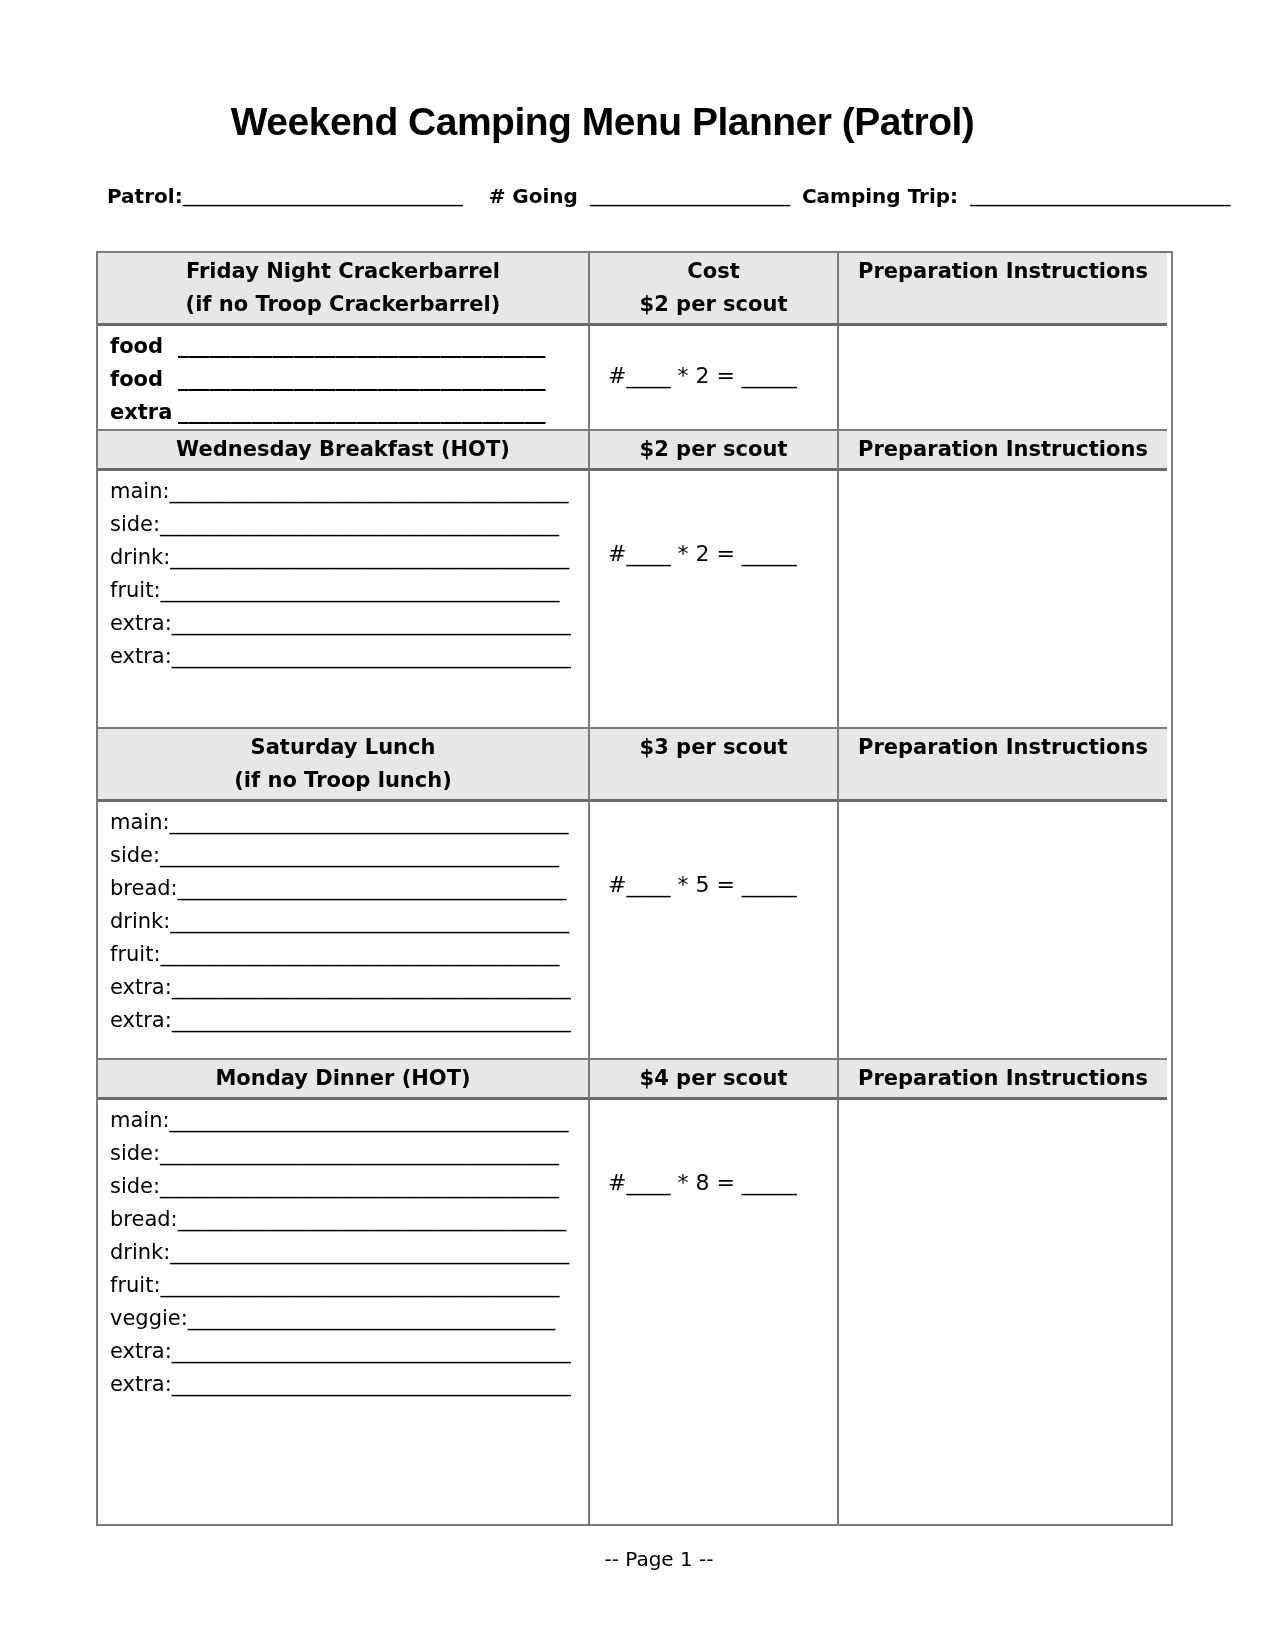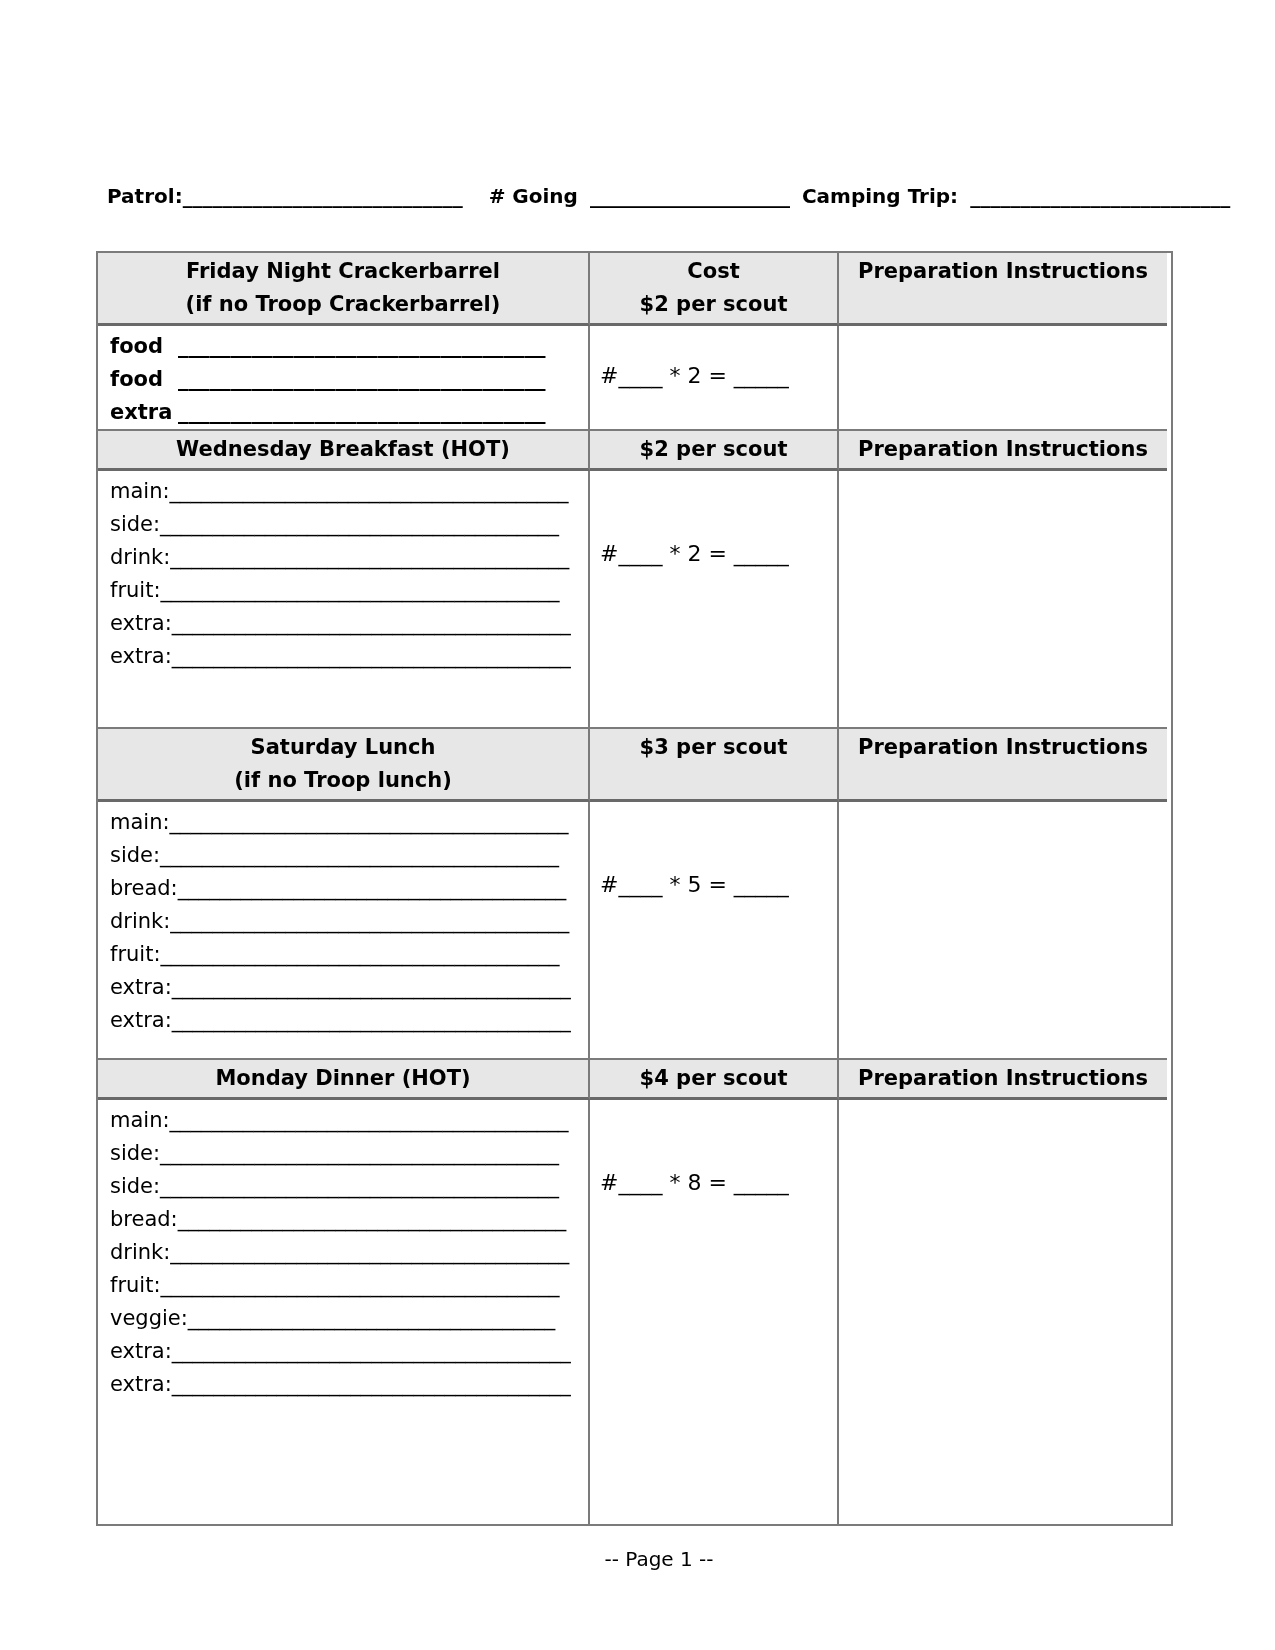--- a/index.html
+++ b/index.html
@@ -19,21 +19,21 @@
     font-weight:bold;
     font-size:39px;
     letter-spacing:-0.5px;
     color:#000000;
   }
   .patrol-line {
     position:absolute; top:184px; left:107px;
     font-size:20px; font-weight:bold;
     white-space:nowrap;
   }
-  .patrol-line .blank { font-weight:bold; letter-spacing:0; }
+  .patrol-line .blank { font-weight:bold; letter-spacing:0;font-family:Liberation Serif, serif; }
   .gap-lg { display:inline-block; width:26px; }
   .gap-sm { display:inline-block; width:12px; }
   .menu-table {
     position:absolute; top:251px; left:96px;
     width:1077px;
     border:2px solid #7b7b7b;
     display:grid;
     grid-template-columns:492px 249px 328px;
     box-sizing:border-box;
     background:#ffffff;
@@ -57,35 +57,36 @@
     padding-left:12px;
     white-space:nowrap;
   }
   .row-label { display:inline-block; }
   .lw-68 .row-label { min-width:68px; }
   .lw-50 .row-label { min-width:50px; }
   .row-blank { letter-spacing:0; }
   .cost-formula {
     display:block;
     font-size:22px;
-    padding-left:10px;
+    padding-left:18px;
     white-space:nowrap;
   }
   .footer {
     position:absolute; top:1547px; left:0; right:0;
     text-align:center;
     font-size:20px;
     padding-left:43px;
   }
 </style>
 </head>
 <body>
 
 <div class="page">
 
+  <h1 class="title">Weekend Camping Menu Planner (Patrol)</h1>
 
   <div class="patrol-line"><span>Patrol:</span><span class="blank">____________________________</span><span class="gap-lg"></span><span># Going</span><span class="gap-sm"></span><span class="blank">____________________</span><span class="gap-sm"></span><span>Camping Trip:</span><span class="gap-sm"></span><span class="blank">__________________________</span></div>
 
   <div class="menu-table" id="menu-table">
       <div class="cell hcell col1">
         <div>Friday Night Crackerbarrel</div>
         <div>(if no Troop Crackerbarrel)</div>
       </div>
       <div class="cell hcell col2">
         <div>Cost</div>

